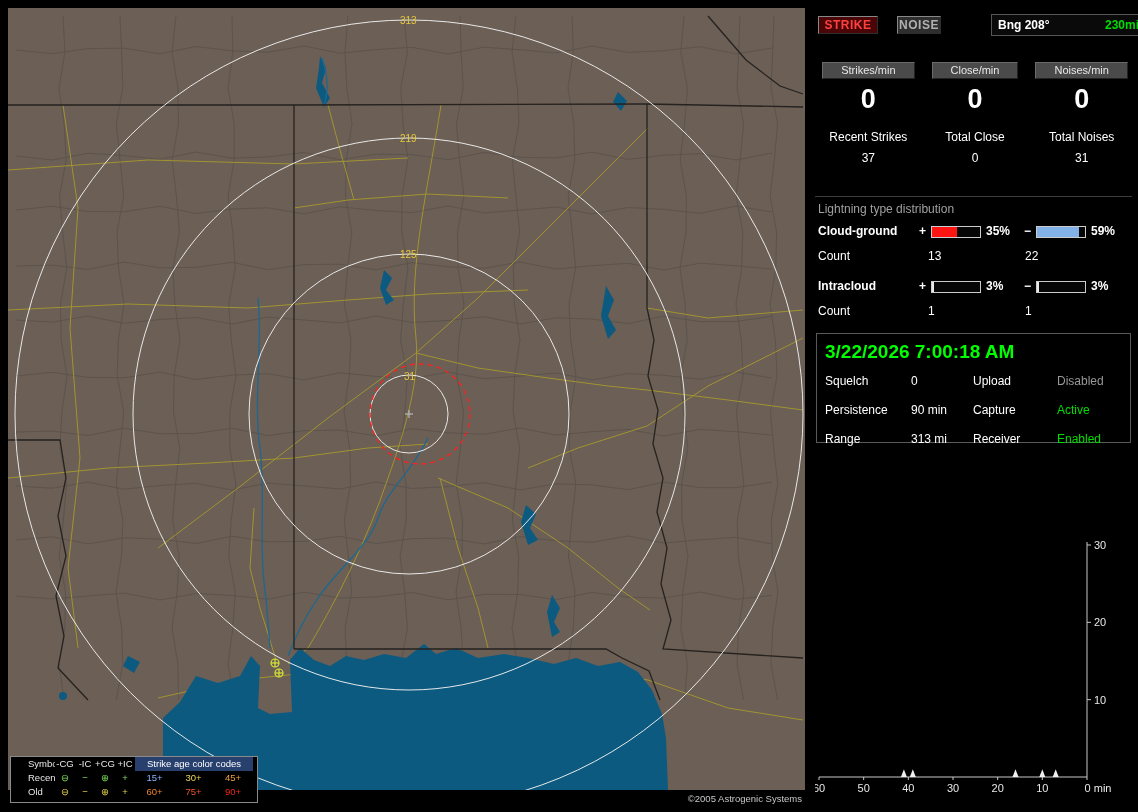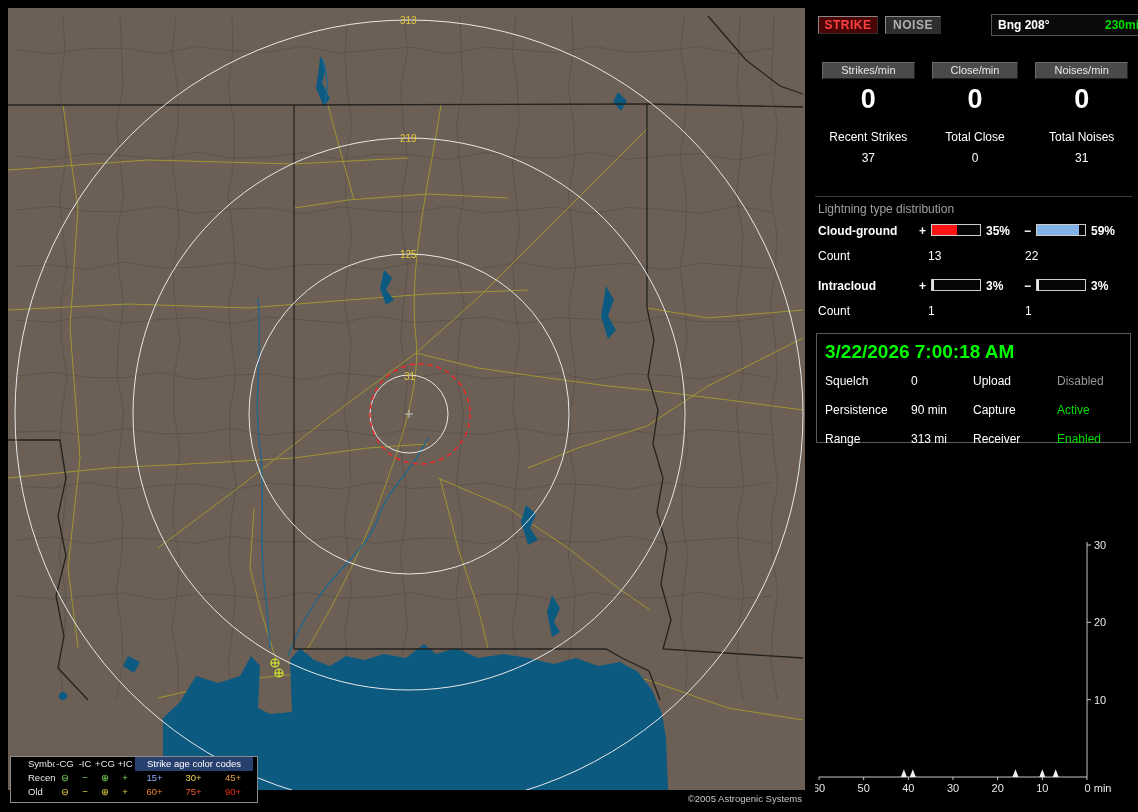--- a/index.html
+++ b/index.html
@@ -21,34 +21,34 @@
   .age-head{grid-column:6/9;background:#28406e;color:#fff;}
   .copyright{position:absolute;right:3px;bottom:0px;color:#c8c8c8;font-size:9.5px;}
   
   .panel{position:absolute;left:815px;top:0;width:323px;height:812px;font-size:12px;}
   .lamp{
     position:absolute;top:16px;height:18px;line-height:16px;text-align:center;
     font-weight:bold;font-size:12px;letter-spacing:.5px;box-sizing:border-box;
     border:1px solid;border-color:#888 #2e2e2e #2e2e2e #888;cursor:default;background:#2e2e2e;color:#b0b0b0;padding:0;
   }
   .lamp.strike{left:3px;width:60px;background:#4a0606;}
-  .lamp.noise{left:70px;width:56px;}
+  .lamp.noise{left:82px;width:44px;}
   .bearing{
     position:absolute;left:176px;top:14px;width:141px;height:20px;background:#0a0a0a;
     border:1px solid #555;display:flex;justify-content:space-between;align-items:center;
     padding:0 6px;font-weight:bold;box-sizing:content-box;
   }
   .stats{position:absolute;top:62px;left:0;width:320px;display:grid;grid-template-columns:1fr 1fr 1fr;text-align:center;}
   .stat-pill{display:inline-block;background:#4a4a4a;color:#e8e8e8;font-size:11px;padding:1px 18px 2px;border:1px solid;border-color:#6a6a6a #222 #222 #6a6a6a;}
   .stat-big{font-size:27px;font-weight:bold;margin-top:5px;}
   .stat-total-label{margin-top:15px;}
   .stat-total-value{margin-top:7px;text-align:center;}
   .divider{position:absolute;left:0;top:196px;width:317px;border-top:1px solid #3c3c3c;}
   .dist-title{position:absolute;left:3px;top:202px;color:#a0a0a0;}
-  .dist{position:absolute;left:3px;width:314px;display:flex;align-items:flex-start;height:14px;}
+  .dist{position:absolute;left:3px;width:314px;display:flex;align-items:flex-end;height:14px;}
   .dist .lbl{width:101px;font-weight:bold;}
   .sign{width:12px;font-weight:bold;}
   .dist-bar{width:48px;height:10px;border:1px solid #ccc;background:#060606;margin-right:5px;}
   .dist-bar .fill{height:100%;width:0;}
   .pct{width:38px;font-weight:bold;}
   .count-row{position:absolute;left:3px;display:flex;}
   .count-row .lbl{width:110px;}
   .count-row .c1{width:97px;}
   .status-box{position:absolute;left:1px;top:333px;width:315px;height:110px;border:1px solid #5a5a5a;padding:7px 8px;box-sizing:border-box;}
   .timestamp{font-size:19px;font-weight:bold;margin-bottom:11px;}

